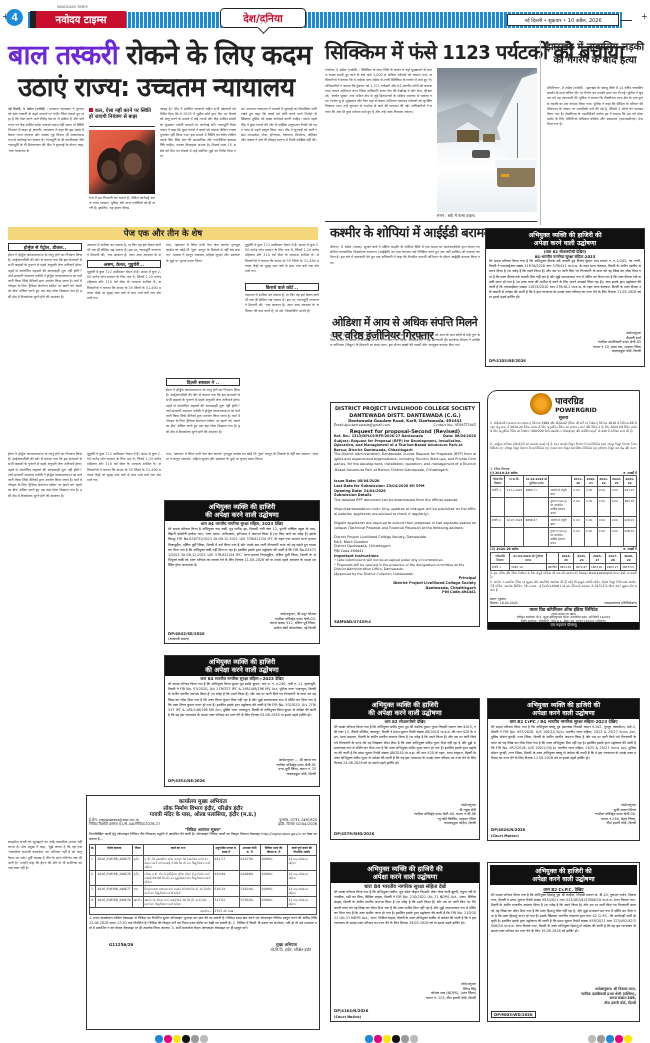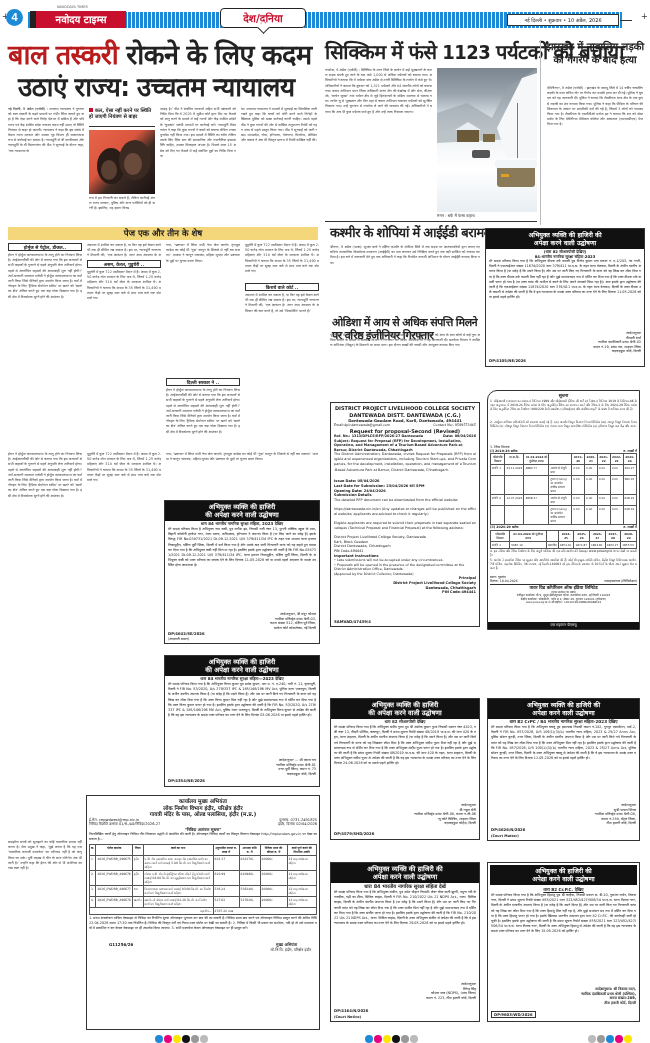--- a/index.html
+++ b/index.html
@@ -15,21 +15,21 @@
 .brand{left:30px;top:11px;width:96px;height:17px;background:#c8102e;color:#fff;
  font:bold 10px "DejaVu Sans",sans-serif;line-height:17px;text-align:center;border-left:6px solid #222}
 .brand-small{left:57px;top:5px;font-size:3.5px;color:#555}
 .section-tab{left:220px;top:8px;width:86px;height:20px;background:#fff;border:1px solid #222;border-radius:4px;
  font:bold 10.5px "DejaVu Sans",sans-serif;color:#c8102e;text-align:center;line-height:19px}
 .section-tab:after{content:"";position:absolute;left:38px;bottom:-5px;width:8px;height:8px;background:#fff;
  border-right:1px solid #222;border-bottom:1px solid #222;transform:rotate(45deg)}
 .dateline{left:507px;top:14px;width:112px;height:12px;background:#fff;border:1px solid #333;
  font-size:5px;line-height:11px;text-align:center;color:#222}
 .headline{font-family:"DejaVu Sans Condensed","DejaVu Sans",sans-serif;font-weight:bold;color:#222;letter-spacing:-0.5px;white-space:nowrap}
-.blue{color:#b91c1c}
+.blue{color:#6d28d9}
 .vrule{background:#bbb;width:1px}
 .box-title{background:#111;color:#fff;text-align:center;font-weight:bold;font-family:"DejaVu Serif",serif}
 .notice{border:1px solid #333;background:#fff}
 .notice .hd{font-weight:bold;text-align:center;color:#222}
 .ad-id{font-size:3.8px;font-weight:bold;color:#222}
 .sub-hd{border:1px solid #333;font-size:4.6px;text-align:center;font-weight:bold;height:8px;line-height:7px;color:#222}
 .photo-kids{background:linear-gradient(135deg,#e8644a 0%,#d9553d 40%,#3a2a24 60%,#1a1212 100%)}
 .photo-snow{background:
  linear-gradient(180deg,#7a8590 0%,#9aa4ad 18%,#c9d1d8 30%,#eef2f5 45%,#ffffff 70%,#e8eef2 100%)}
 .yellow-band{background:#f4d77a;text-align:center;font-weight:bold;color:#222}
@@ -283,20 +283,27 @@
   <div style="font-size:3.3px;line-height:4.5px">• Proposals will be opened in the presence of the designated committee at the District Administration Office, Dantewada.</div>
   <div style="font-size:3.3px;line-height:4.5px">(Approved by the District Collector, Dantewada)</div>
   <div style="text-align:right;font-size:3.5px;line-height:4.6px;font-weight:bold">Principal</div>
   <div style="text-align:right;font-size:3.5px;line-height:4.6px;font-weight:bold">District Project Livelihood College Society</div>
   <div style="text-align:right;font-size:3.5px;line-height:4.6px;font-weight:bold">Dantewada, Chhattisgarh</div>
   <div style="text-align:right;font-size:3.5px;line-height:4.6px;font-weight:bold">PIN Code-494441</div>
   <div class="ad-id" style="position:absolute;left:3px;bottom:2px">SAMVAD/47439/4</div>
 </div>
 
 <div class="abs notice" style="left:487px;top:390px;width:153px;height:240px;padding:2px;border-radius:10px 0 0 0;border-width:1.5px">
+  <div style="display:flex;align-items:center;justify-content:center;gap:3px;height:22px">
+    <div class="pg-logo"></div>
+    <div>
+      <div style="font-size:9px;font-weight:bold;line-height:10px;color:#111">पावरग्रिड</div>
+      <div style="font-size:6px;font-weight:bold;line-height:7px;color:#111">POWERGRID</div>
+    </div>
+  </div>
   <div style="text-align:center;font-size:4.5px;font-weight:bold;line-height:6px">सूचना</div>
   <div class="txt txt-dark" style="height:21px;font-size:3px;line-height:4.2px">1. सीईआरसी (व्यवसाय का संचालन) विनियम 1999 और सीईआरसी (टैरिफ की शर्तें एवं निबंधन) विनियम 2019 के विनियम-86 के तहत अनुपालन में 2019-24 टैरिफ ब्लॉक के लिए अनुमोदित टैरिफ का सत्यापन करने और टैरिफ-1 के लिए 2024-29 टैरिफ ब्लॉक के लिए अनुमोदित टैरिफ का निर्धारण '400/220 केवी सबस्टेशन (जीआईएस) और संबंधित लाइनें' के संबंध में याचिका दायर की है।</div>
   <div class="txt txt-dark" style="height:25px;font-size:3px;line-height:4.2px">2. उपर्युक्त याचिका प्रतिवादियों को उपलब्ध कराई गई है: (क) अजमेर विद्युत वितरण निगम लिमिटेड (ख) जयपुर विद्युत वितरण निगम लिमिटेड (ग) जोधपुर विद्युत वितरण निगम लिमिटेड (घ) पंजाब राज्य विद्युत कारपोरेशन लिमिटेड (ङ) हरियाणा विद्युत क्रय केंद्र और अन्य।</div>
   <div style="font-size:3.2px;line-height:4.2px">3. टैरिफ विवरण:</div>
   <div style="display:flex;justify-content:space-between;font-size:3.2px;line-height:4.2px;font-weight:bold">
     <span>(i) 2019-24 ब्लॉक</span>
     <span>रु. लाखों में</span>
   </div>
   <table class="tbl" style="width:100%;font-size:2.8px">
     <tbody>

